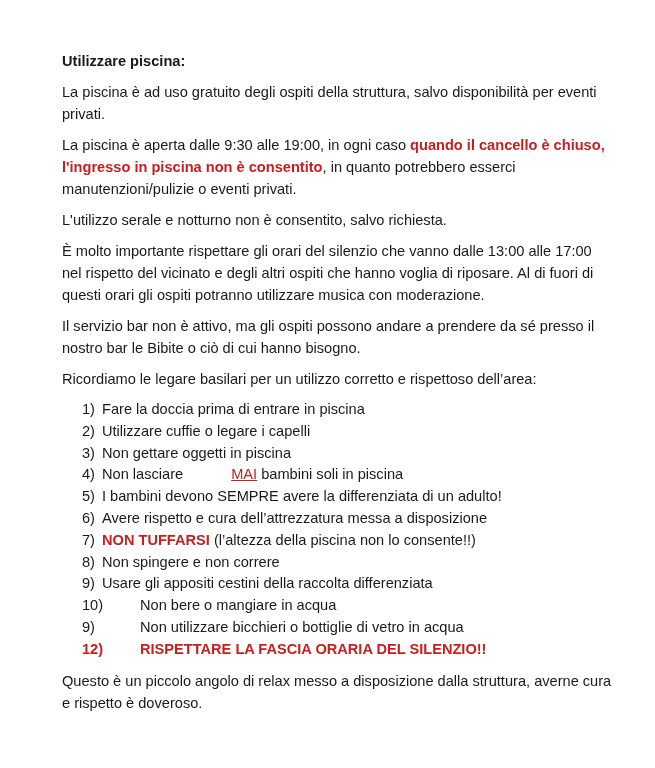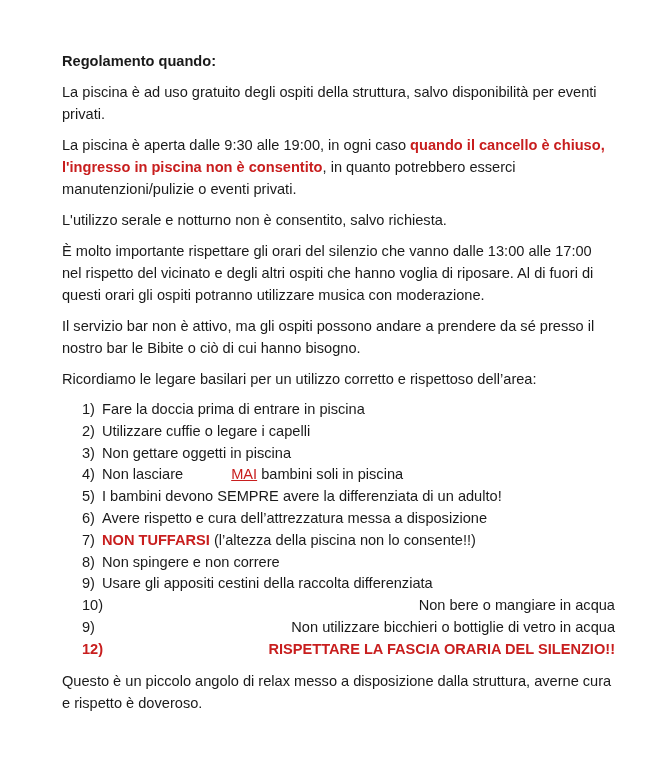--- a/index.html
+++ b/index.html
@@ -42,28 +42,27 @@
       padding-left: 20px;
       line-height: 21.8px;
     }
     ol.rules li .num {
       position: absolute;
       left: 0;
       top: 0;
     }
     ol.rules li.wide {
       padding-left: 58px;
-      text-align: right;
     }
   </style>
 </head>
 <body>
 
 <div class="page">
-  <div class="title">Regolamento quando:</div>
+  <div class="title">Utilizzare piscina:</div>
 
   <p>La piscina è ad uso gratuito degli ospiti della struttura, salvo disponibilità per eventi privati.</p>
 
   <p>
     <span class="b">La piscina è aperta dalle 9:30 alle 19:00</span><span>, in ogni caso </span><span class="redb">quando il cancello  è chiuso, l'ingresso in piscina non è consentito</span><span>, in quanto  potrebbero esserci manutenzioni/pulizie o eventi privati.</span>
   </p>
 
   <p>L'utilizzo serale e notturno non è consentito, salvo richiesta.</p>
 
   <p>È molto importante rispettare gli orari del silenzio che vanno dalle 13:00 alle 17:00 nel rispetto del vicinato e degli altri ospiti che hanno voglia di riposare. Al di fuori di questi orari gli ospiti potranno utilizzare musica con moderazione.</p>

